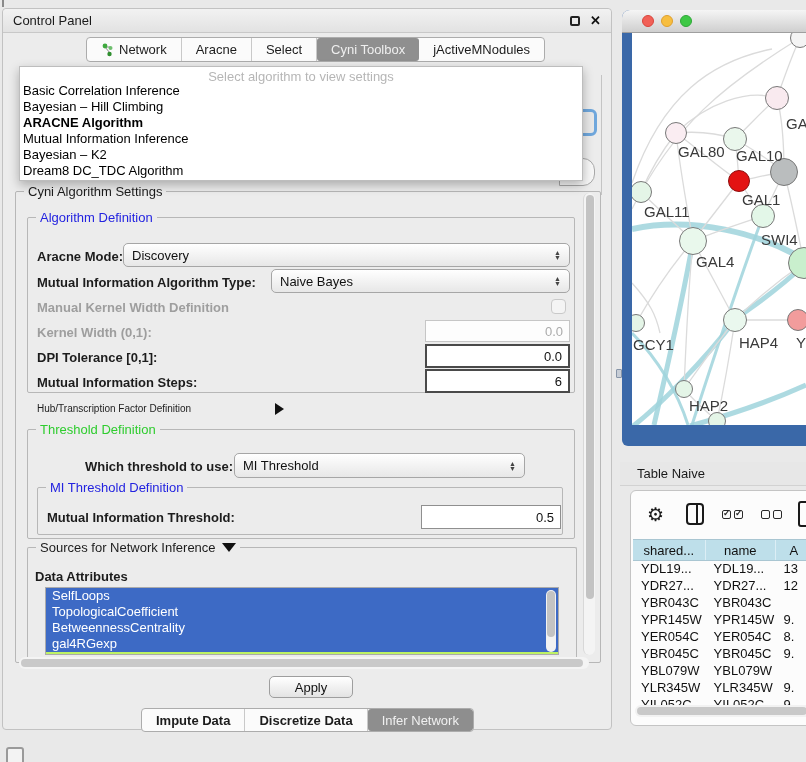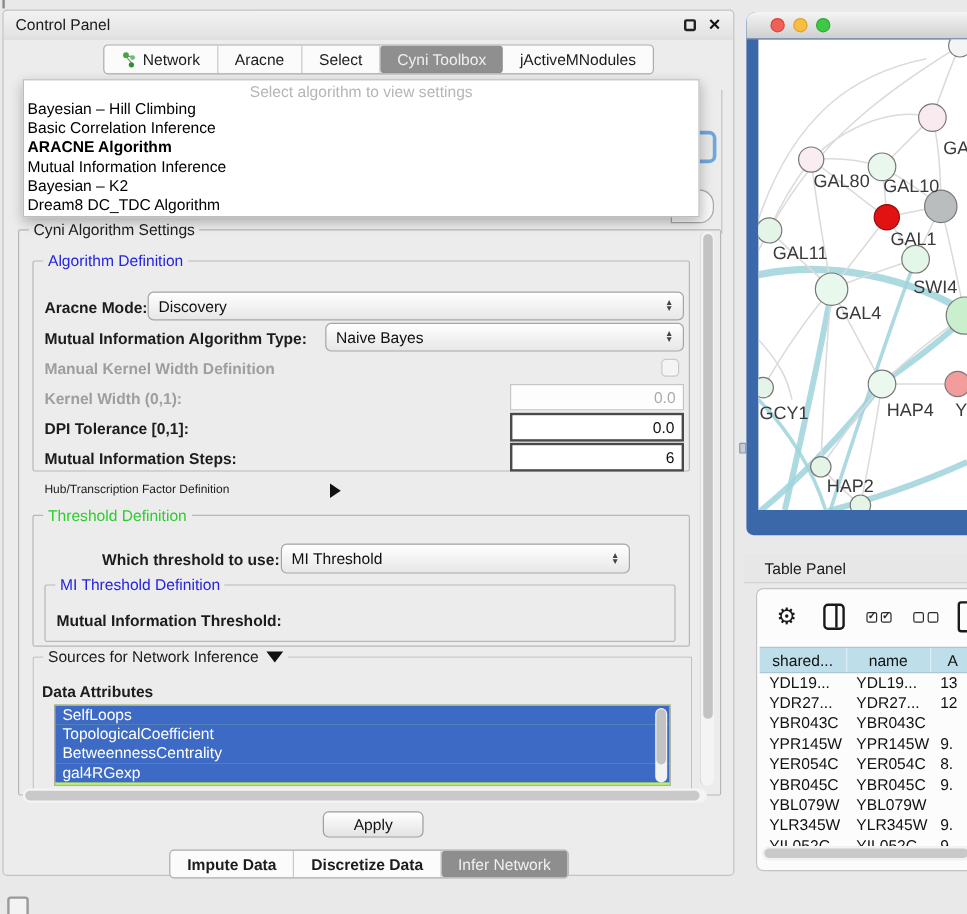--- a/index.html
+++ b/index.html
@@ -243,20 +243,23 @@
     <span class="arrows">
         <span>▲</span>
         <span>▼</span>
       </span>
   </div>
 
   <div class="group abs" style="left:34px; top:478px; width:526px; height:48px;">
     <span class="group-title blue">MI Threshold Definition</span>
   </div>
   <span class="lbl bold abs" style="left:44px; top:501px;">Mutual Information Threshold:</span>
+  <div class="field abs" style="left:418px; top:496px; width:140px; height:24px;">
+    <span>0.5</span>
+  </div>
 
   <div class="group abs" style="left:24px; top:538px; width:550px; height:116px; border-bottom:none;">
     <span class="group-title" style="display:flex; align-items:center; gap:6px;text-align:center;">
       <span>Sources for Network Inference</span>
       <span class="tri-down"></span>
     </span>
   </div>
   <span class="lbl bold abs" style="left:32px; top:560px;">Data Attributes</span>
   <div id="attr-list" class="abs" style="left:42px; top:578px; width:514px; height:68px;">
     <div class="attr-item">SelfLoops</div>
@@ -276,22 +279,22 @@
 
   <div id="cp-bottom-tabs" class="abs">
       <div class="cp-btab">Impute Data</div>
       <div class="cp-btab">Discretize Data</div>
       <div class="cp-btab selected">Infer Network</div>
     </div>
 
   <div id="algo-popup" class="abs">
     <div id="algo-placeholder">Select algorithm to view settings</div>
     <div id="algo-menu-list">
+        <div class="algo-item">Basic Correlation Inference</div>
         <div class="algo-item">Bayesian – Hill Climbing</div>
-        <div class="algo-item">Basic Correlation Inference</div>
         <div class="algo-item bold">ARACNE Algorithm</div>
         <div class="algo-item">Mutual Information Inference</div>
         <div class="algo-item">Bayesian – K2</div>
         <div class="algo-item">Dream8 DC_TDC Algorithm</div>
       </div>
   </div>
 </div>
 
 <div id="net-window" class="abs">
   <div id="net-titlebar" class="abs">
@@ -369,21 +372,21 @@
         <div class="net-label" style="left: 164px; top: 301px;">Y</div>
         <div class="net-label" style="left: 1px; top: 303px;">GCY1</div>
         <div class="net-label" style="left: 57px; top: 364px;">HAP2</div>
       </div>
   </div>
 </div>
 
 <div id="cursor-mark" class="abs"></div>
 
 <div id="tp-titlebar" class="abs">
-  <span id="tp-title">Table Panel</span>
+  <span id="tp-title">Table Naive</span>
 </div>
 
 <div id="tp-container" class="abs">
   <div id="tp-toolbar" class="abs">
     <span class="gear">⚙</span>
     <span class="col-icon"></span>
     <span class="cb-pair">
       <span class="mini-cb checked"></span>
       <span class="mini-cb checked"></span>
     </span>

